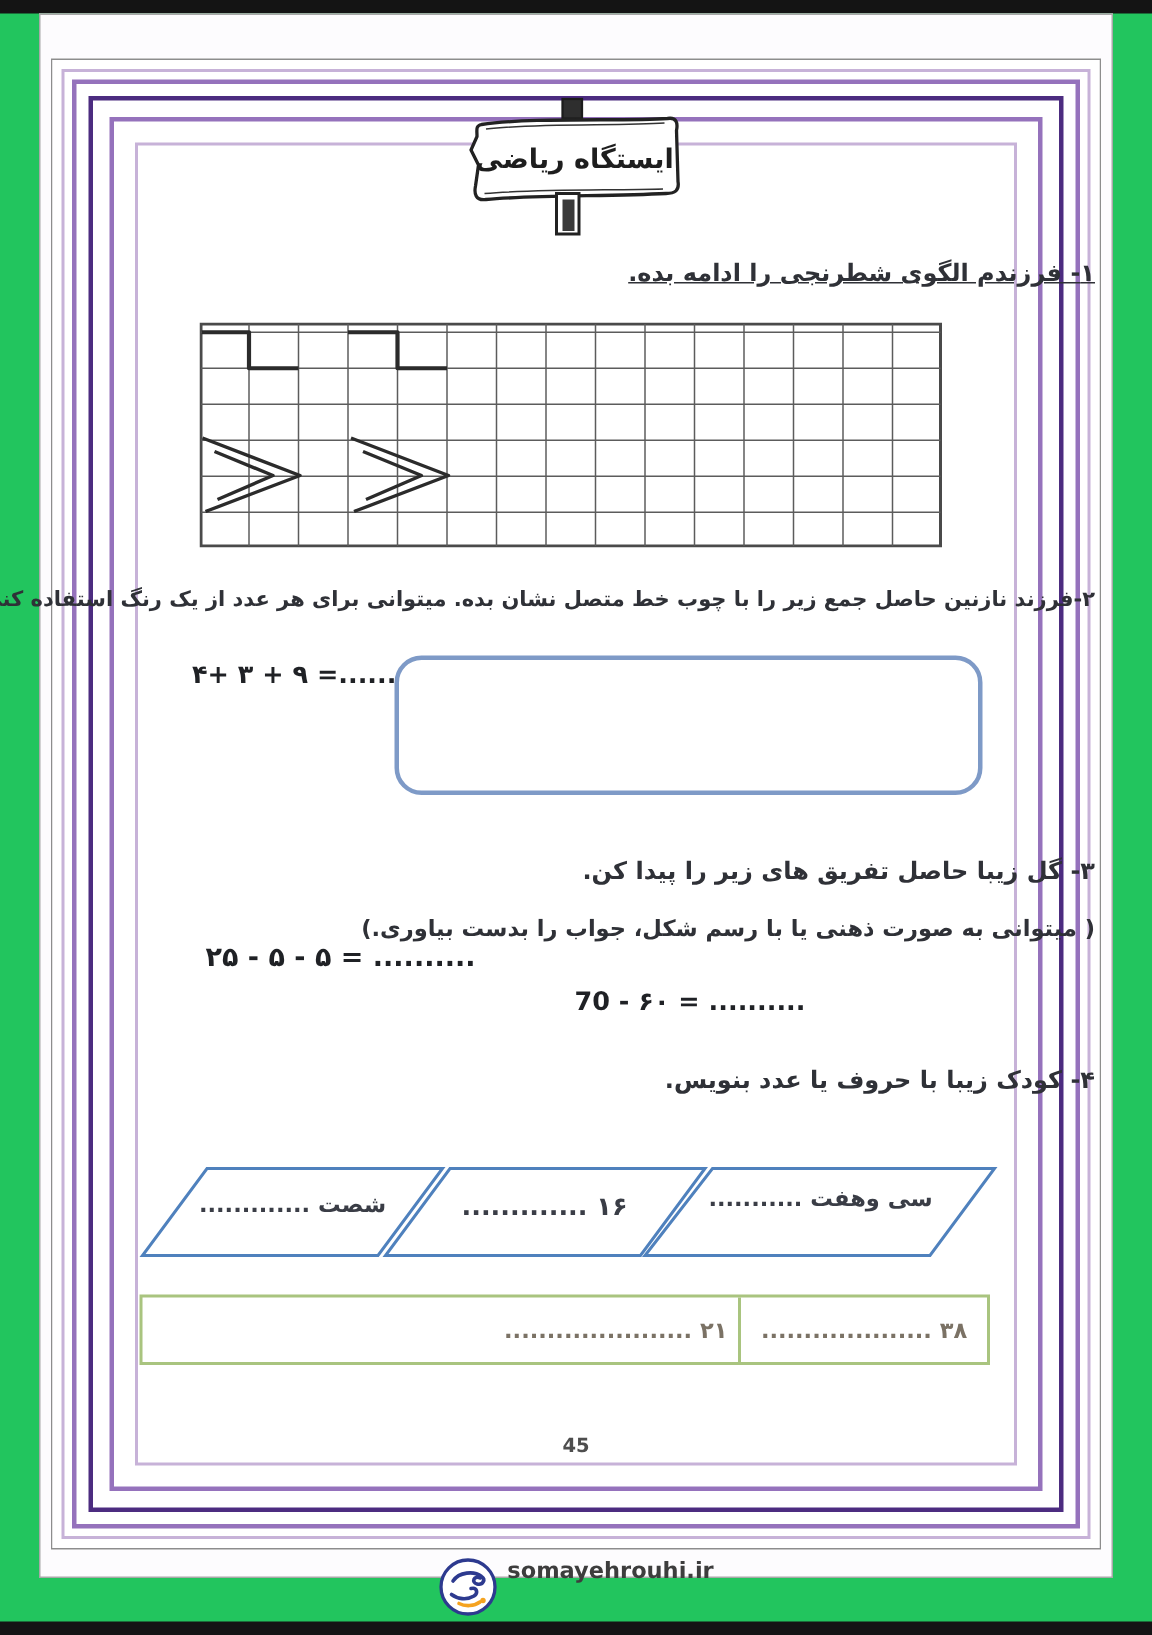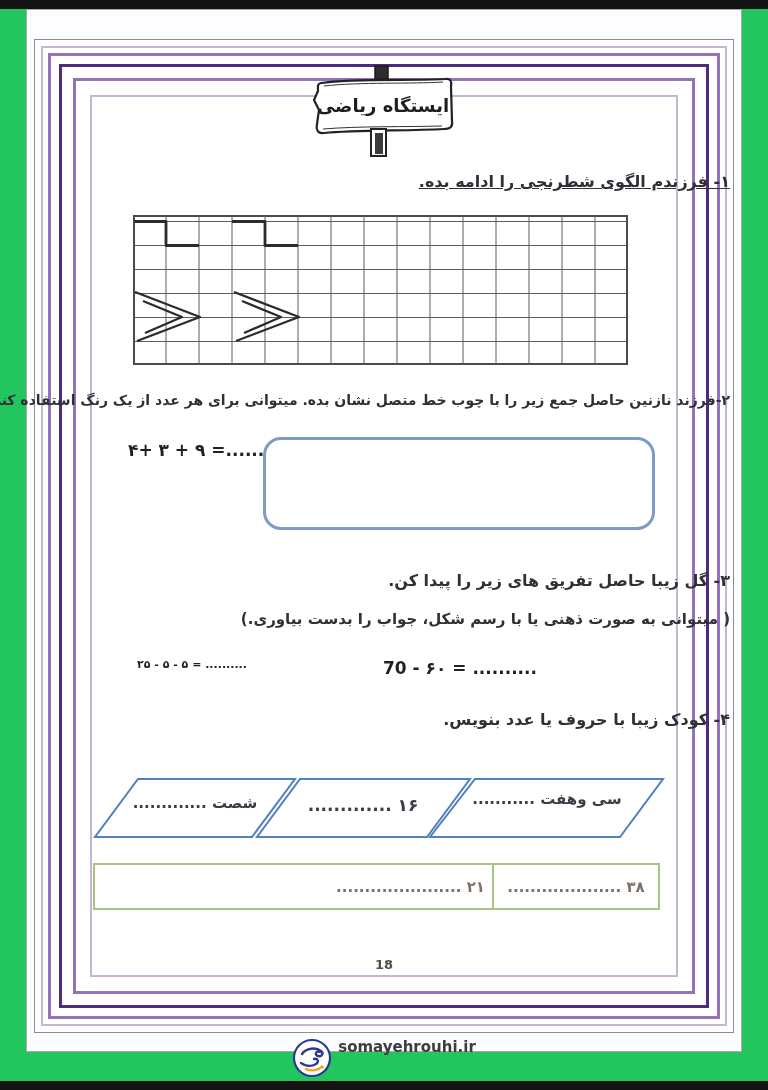--- a/index.html
+++ b/index.html
@@ -119,42 +119,42 @@
       <polyline points="109,86 148,102 111,118"></polyline>
     </g>
   </svg>
 
   <div class="abs fa-text" style="right:38px; top:392px; font-size:14px;">۲-فرزند نازنین حاصل جمع زیر را با چوب خط متصل نشان بده. میتوانی برای هر عدد از یک رنگ استفاده کنی.</div>
   <div class="abs eq" style="left:128px; top:440px; font-size:17px;">۴+ ۳ + ۹ =.........</div>
   <div class="answer-box"></div>
 
   <div class="abs fa-text" style="right:38px; top:571px; font-size:16px;text-align:center;">۳- گل زیبا حاصل تفریق های زیر را پیدا کن.</div>
   <div class="abs fa-text" style="right:38px; top:610px; font-size:15px;">( میتوانی به صورت ذهنی یا با رسم شکل، جواب را بدست بیاوری.)</div>
-  <div class="abs eq" style="left:137px; top:658px; font-size:11px;text-align:center;">۲۵ - ۵ - ۵ = ..........</div>
+  <div class="abs eq" style="left:137px; top:628px; font-size:18px;text-align:center;">۲۵ - ۵ - ۵ = ..........</div>
   <div class="abs eq" style="left:383px; top:658px; font-size:17px;">70 - ۶۰ = ..........</div>
 
   <div class="abs fa-text" style="right:38px; top:710px; font-size:16px;margin-left:24px;">۴- کودک زیبا با حروف یا عدد بنویس.</div>
 
   <svg class="abs" style="left:88px; top:772px;" width="585" height="72" viewBox="0 0 585 72">
     <g fill="#ffffff" stroke="#4f81bd" stroke-width="2" stroke-linejoin="miter">
       <polygon points="50,7 207,7 164,65 7,65"></polygon>
       <polygon points="212,7 382,7 339,65 169,65"></polygon>
       <polygon points="387,7 575,7 532,65 342,65"></polygon>
     </g>
   </svg>
   <div class="para-label" style="left:130px; top:794px; width:130px; font-size:15px;">شصت  .............</div>
   <div class="para-label" style="left:298px; top:795px; width:130px; font-size:17px;">۱۶  .............</div>
   <div class="para-label" style="left:472px; top:790px; width:150px; font-size:15px;">سی وهفت  ...........</div>
 
   <div class="answers-table">
     <div class="cell c-num" style="width:164px;">۳۸  ....................</div>
     <div class="cell c-num" style="width:165px;">۲۱  ......................</div>
   </div>
 
-  <div class="page-number">18</div>
+  <div class="page-number">45</div>
 
   <div class="watermark">
     <svg width="40" height="40" viewBox="0 0 40 40">
       <circle cx="20" cy="20" r="18" fill="#ffffff" stroke="#2d3a8f" stroke-width="2.2"></circle>
       <path d="M10,16 C14,10 24,9 29,13 C32,15 30,19 26,18 C22,17 24,12 28,14" fill="none" stroke="#2d3a8f" stroke-width="2.4" stroke-linecap="round"></path>
       <path d="M9,25 C13,28 19,29 24,26 C27,24 26,20 22,21" fill="none" stroke="#2d3a8f" stroke-width="2.4" stroke-linecap="round"></path>
       <path d="M14,31 C18,33 24,33 28,30" fill="none" stroke="#f5a31f" stroke-width="2.4" stroke-linecap="round"></path>
       <circle cx="30" cy="29" r="1.8" fill="#f5a31f"></circle>
     </svg>
     <span class="wm-text">somayehrouhi.ir</span>

